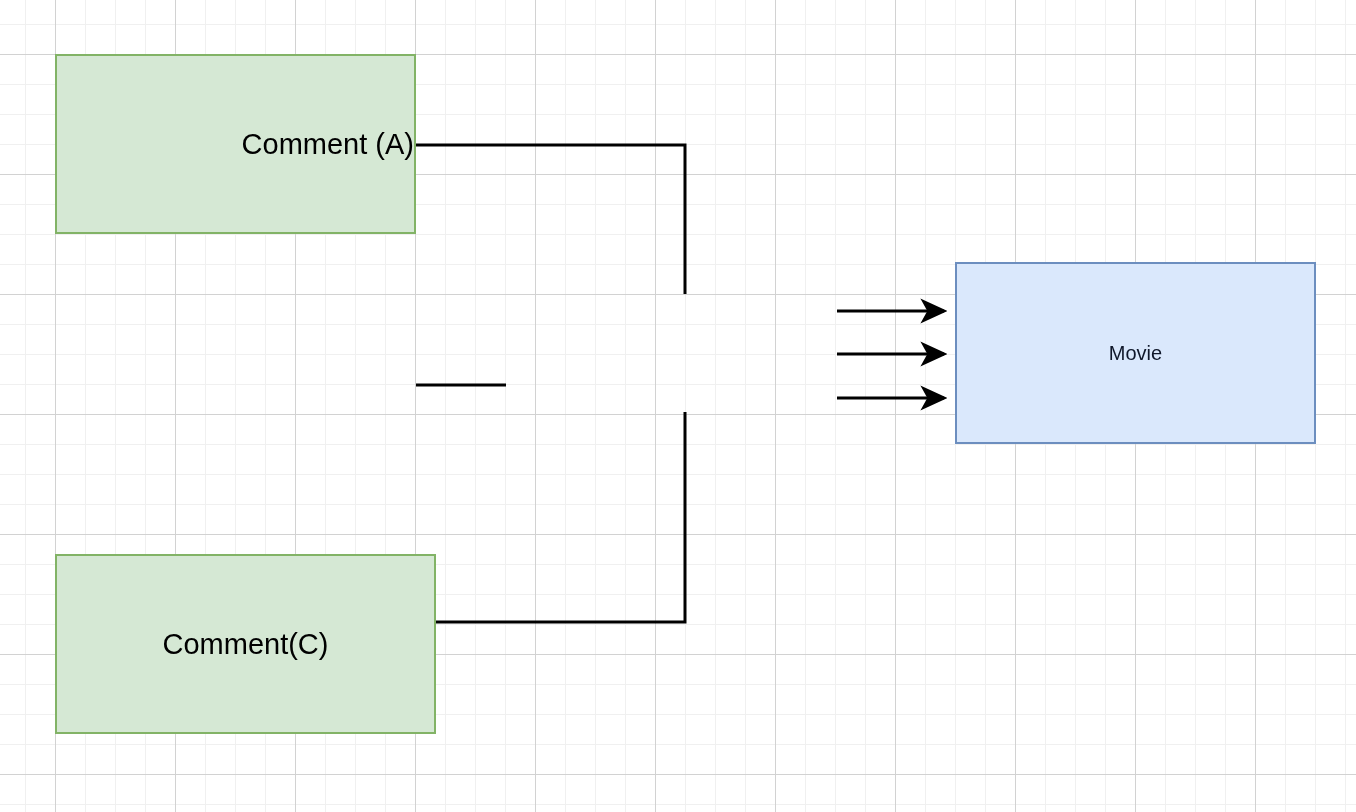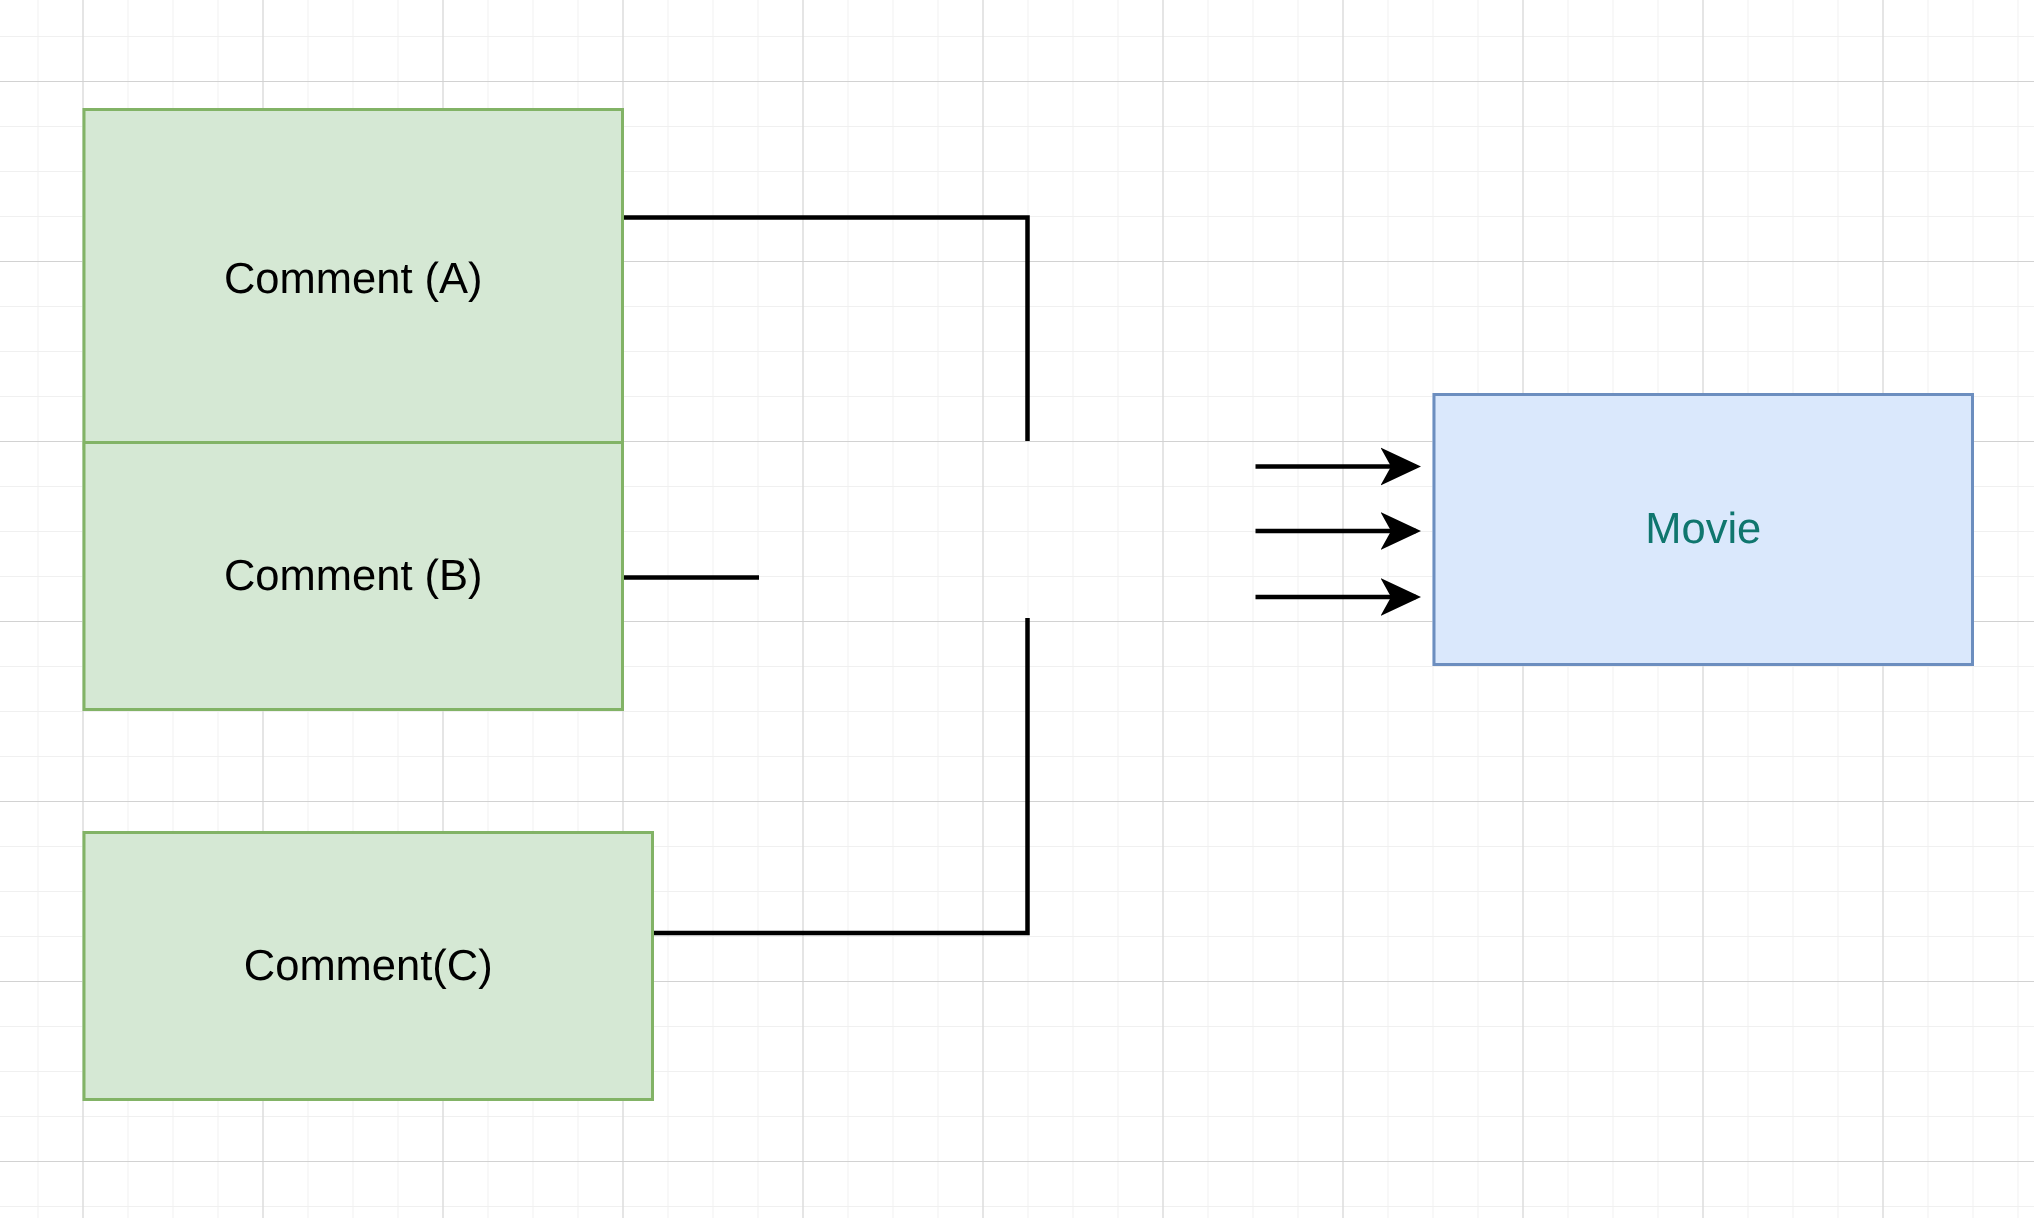--- a/index.html
+++ b/index.html
@@ -59,22 +59,22 @@
     background: #fff2cc;
     border: 2px solid #d6b656;
     color: #000000;
     font-size: 28px;
     font-weight: bold;
   }
 
   .node-blue {
     background: #dae8fc;
     border: 2px solid #6c8ebf;
-    color: #0f766e;
-    font-size: 29px;
+    color: #0f172a;
+    font-size: 20px;
     font-weight: 400;
   }
 
   #edge-layer {
     position: absolute;
     left: 0;
     top: 0;
     width: 1356px;
     height: 812px;
     pointer-events: none;
@@ -96,27 +96,24 @@
 
     <polyline points="416,385 506,385" fill="none" stroke="#000000" stroke-width="3" stroke-linejoin="miter" stroke-linecap="butt"></polyline>
 
     <polyline points="416,622 685,622 685,412" fill="none" stroke="#000000" stroke-width="3" stroke-linejoin="miter" stroke-linecap="butt"></polyline>
 
     <line x1="837" y1="311" x2="944" y2="311" stroke="#000000" stroke-width="3" marker-end="url(#arrow-filled)"></line>
     <line x1="837" y1="354" x2="944" y2="354" stroke="#000000" stroke-width="3" marker-end="url(#arrow-filled)"></line>
     <line x1="837" y1="398" x2="944" y2="398" stroke="#000000" stroke-width="3" marker-end="url(#arrow-filled)"></line>
   </svg>
 
-  <div class="node node-green" style="left:55px; top:72px; width:361px; height:228px;">
+  <div class="node node-green" style="left:55px; top:54px; width:361px; height:180px;justify-content:flex-end;">
     <span>Comment (A)</span>
   </div>
 
-  <div class="node node-green" style="left:55px; top:294px; width:361px; height:180px;">
-    <span>Comment (B)</span>
-  </div>
 
   <div class="node node-green" style="left:55px; top:534px; width:381px; height:180px;margin-top:20px;">
     <span>Comment(C)</span>
   </div>
 
 
   <div class="node node-blue" style="left:955px; top:262px; width:361px; height:182px;">
     <span>Movie</span>
   </div>
 

